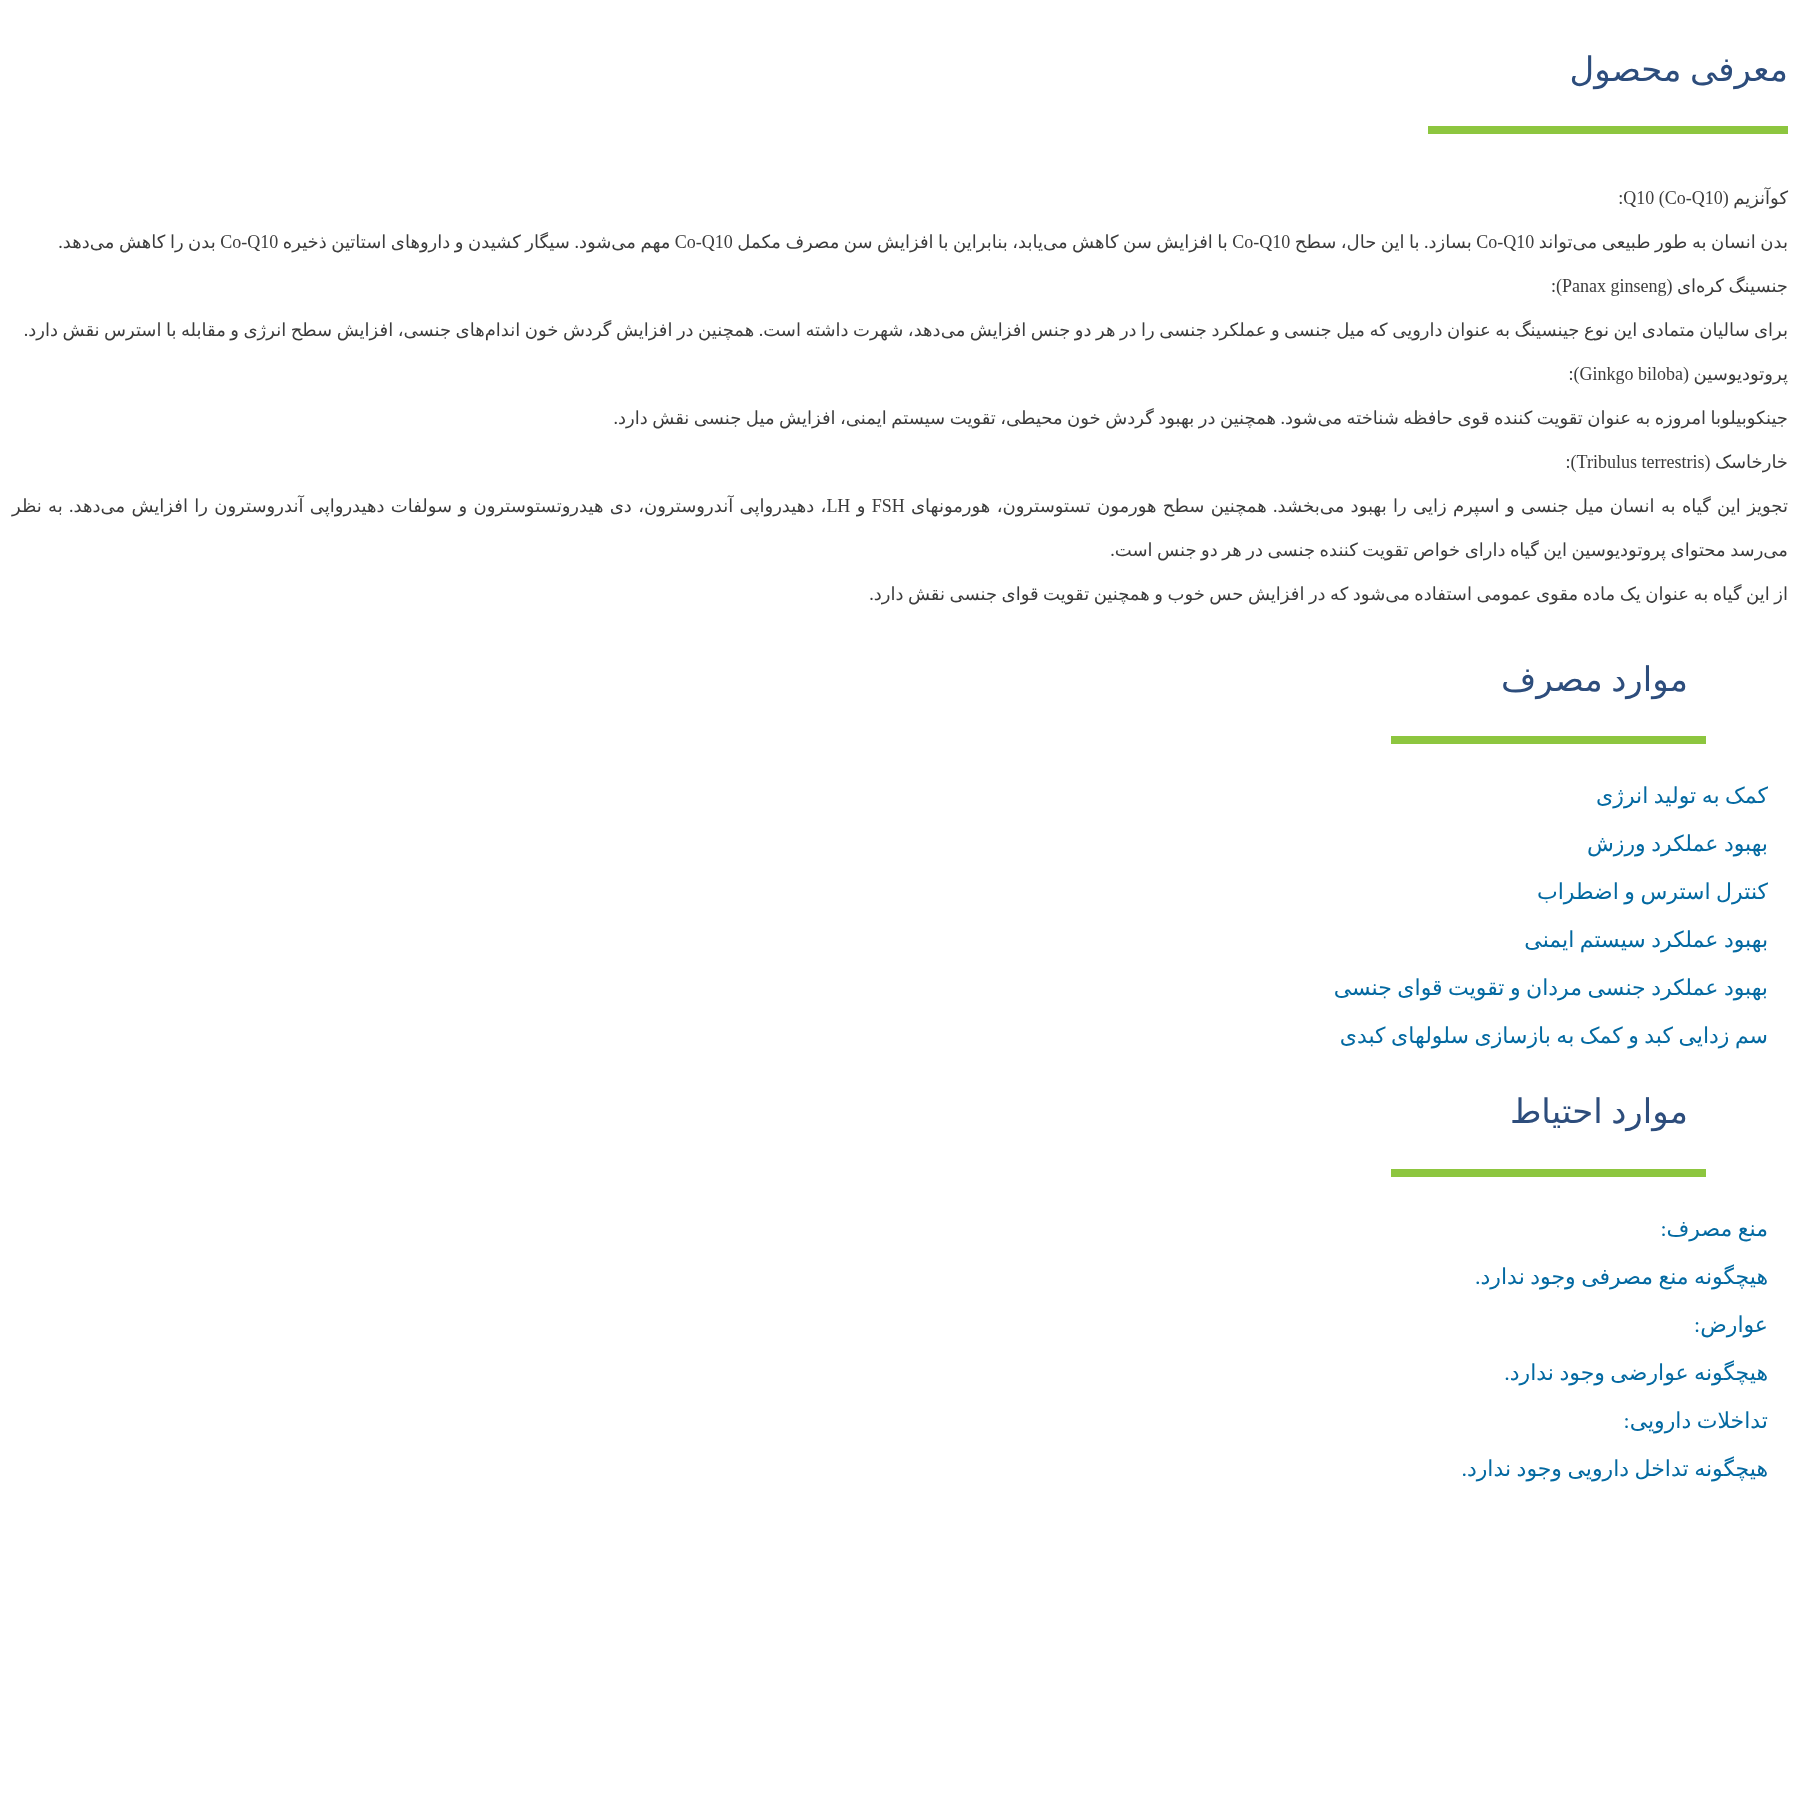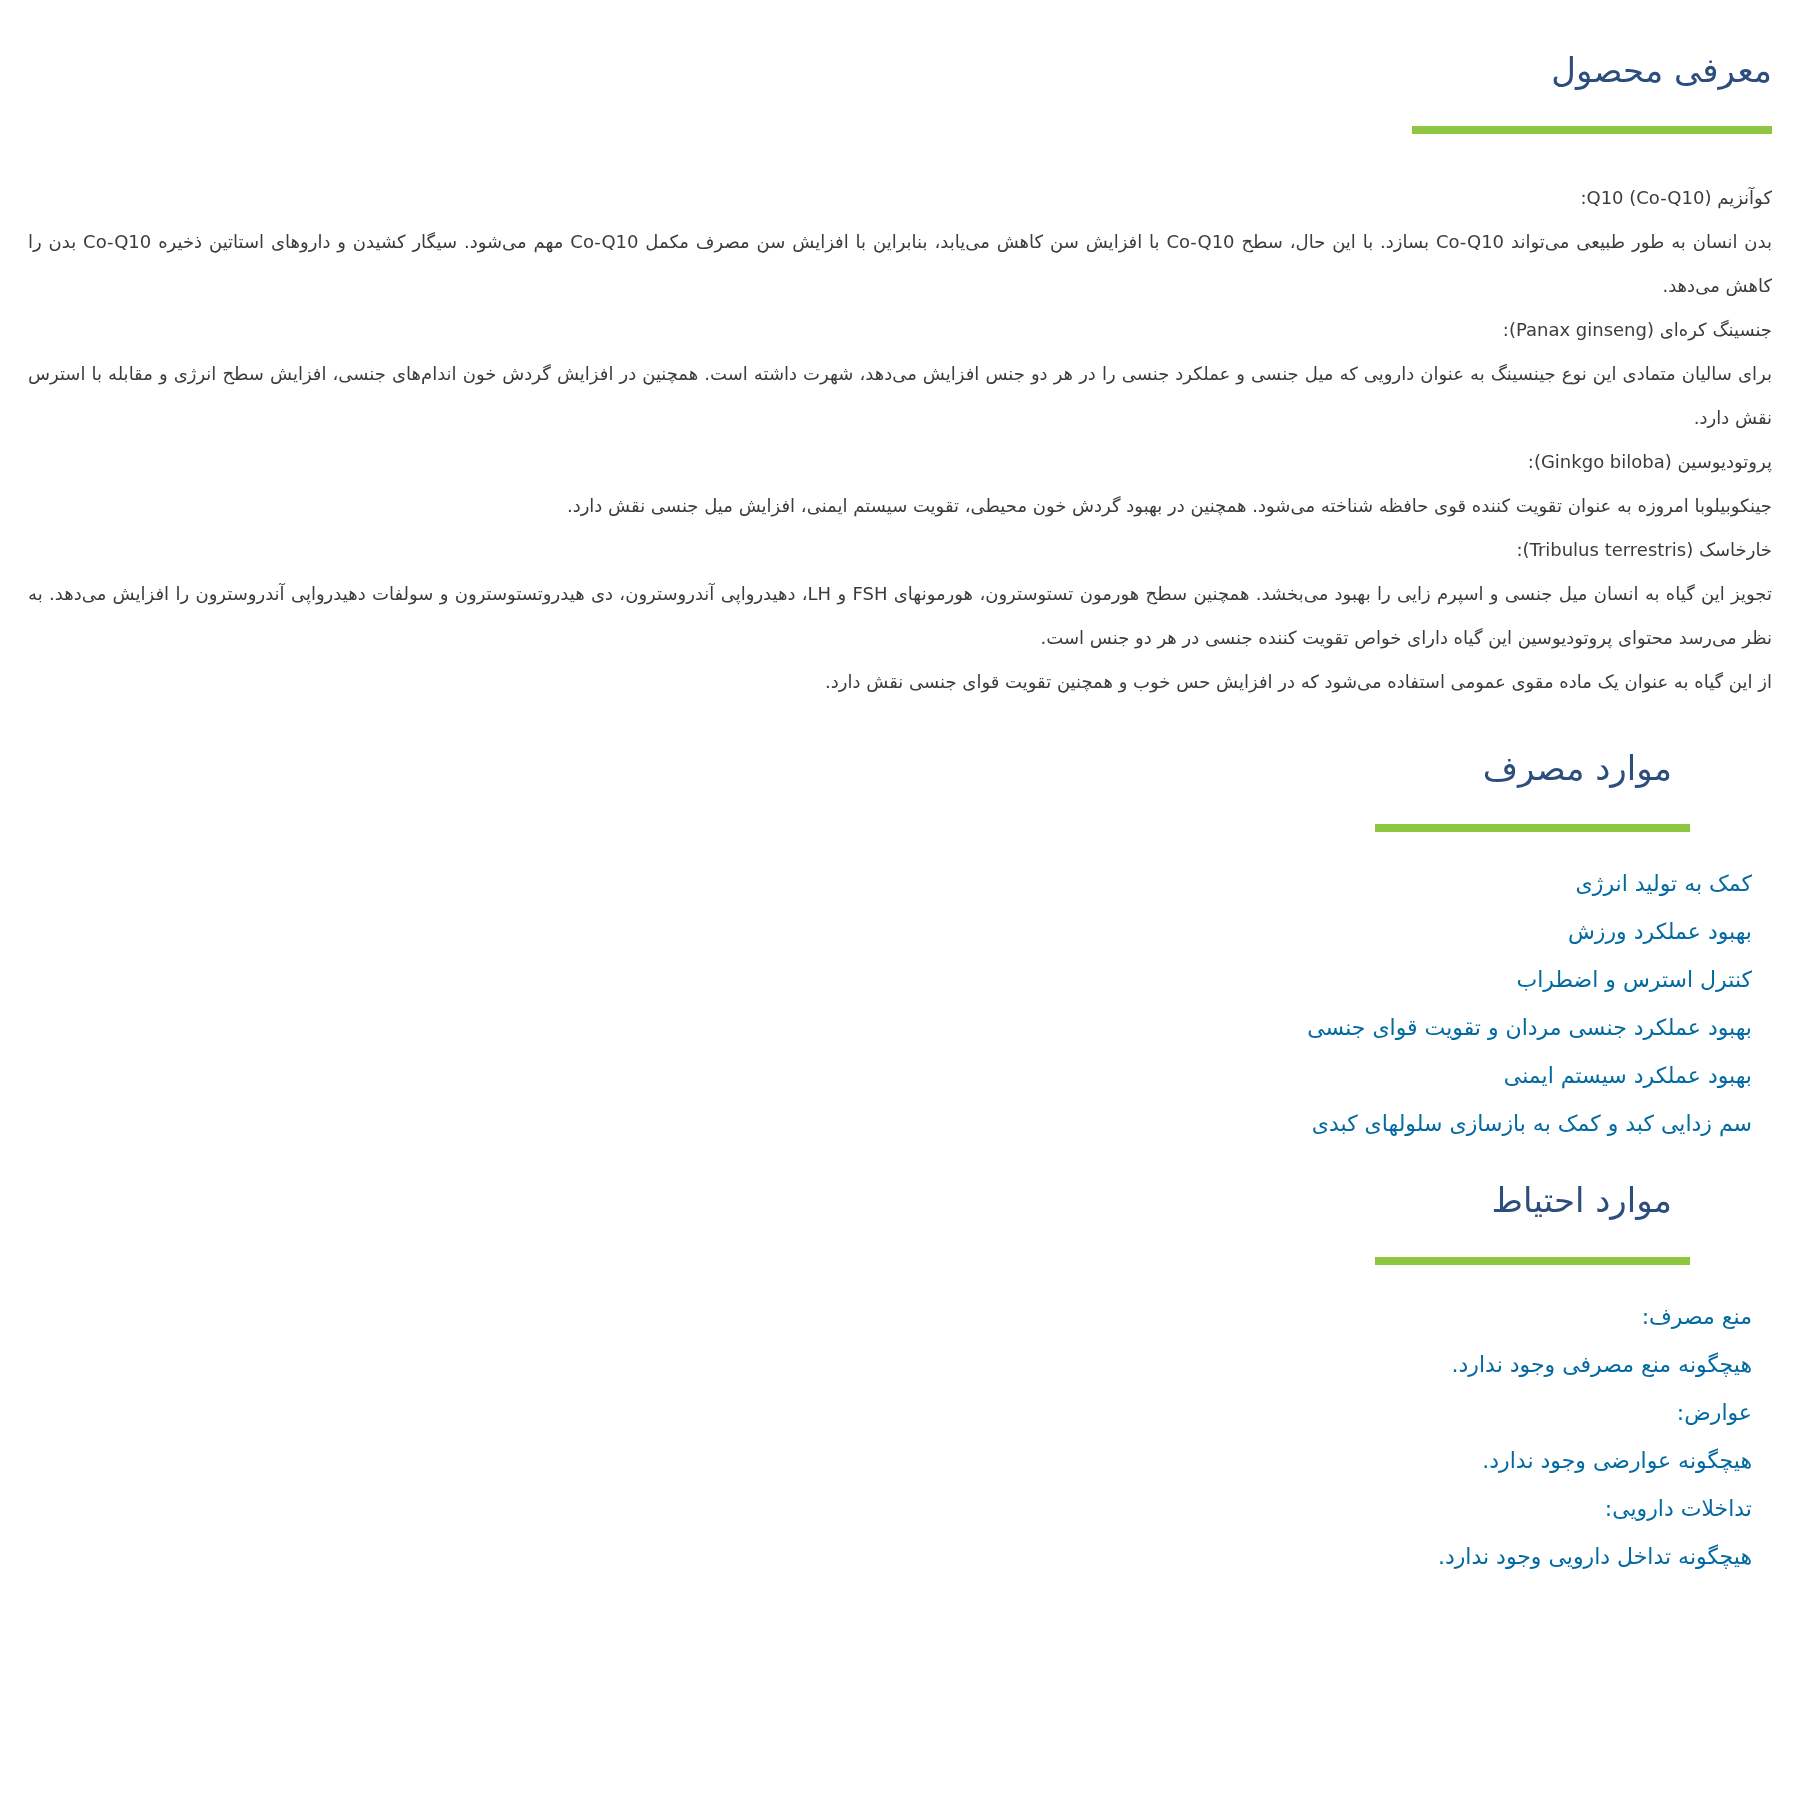--- a/index.html
+++ b/index.html
@@ -9,22 +9,23 @@
     height: 1800px;
     background: #ffffff;
     font-family: "DejaVu Sans", sans-serif;
     direction: rtl;
     overflow: hidden;
   }
   .page {
     box-sizing: border-box;
     width: 1800px;
     height: 1800px;
-    padding: 0 28px;
+    padding: 0 12px;
     background: #ffffff;
+    font-family: Liberation Serif, serif;
   }
   h2.sec-title {
     margin: 0;
     font-size: 34px;
     line-height: 1.3;
     font-weight: 500;
     color: #2d4d7c;
     text-align: right;
   }
   .sec-intro h2.sec-title { padding-top: 48px; }
@@ -84,22 +85,22 @@
     </div>
   </section>
 
   <section class="sec-usage">
     <h2 class="sec-title">موارد مصرف</h2>
     <div class="bar"></div>
     <div class="plain-list">
       <p>کمک به تولید انرژی</p>
       <p>بهبود عملکرد ورزش</p>
       <p>کنترل استرس و اضطراب</p>
+      <p>بهبود عملکرد سیستم ایمنی</p>
       <p>بهبود عملکرد جنسی مردان و تقویت قوای جنسی</p>
-      <p>بهبود عملکرد سیستم ایمنی</p>
       <p>سم زدایی کبد و کمک به بازسازی سلولهای کبدی</p>
     </div>
   </section>
 
   <section class="sec-caution">
     <h2 class="sec-title">موارد احتیاط</h2>
     <div class="bar"></div>
     <div class="plain-list">
       <p>منع مصرف:</p>
       <p>هیچگونه منع مصرفی وجود ندارد.</p>

